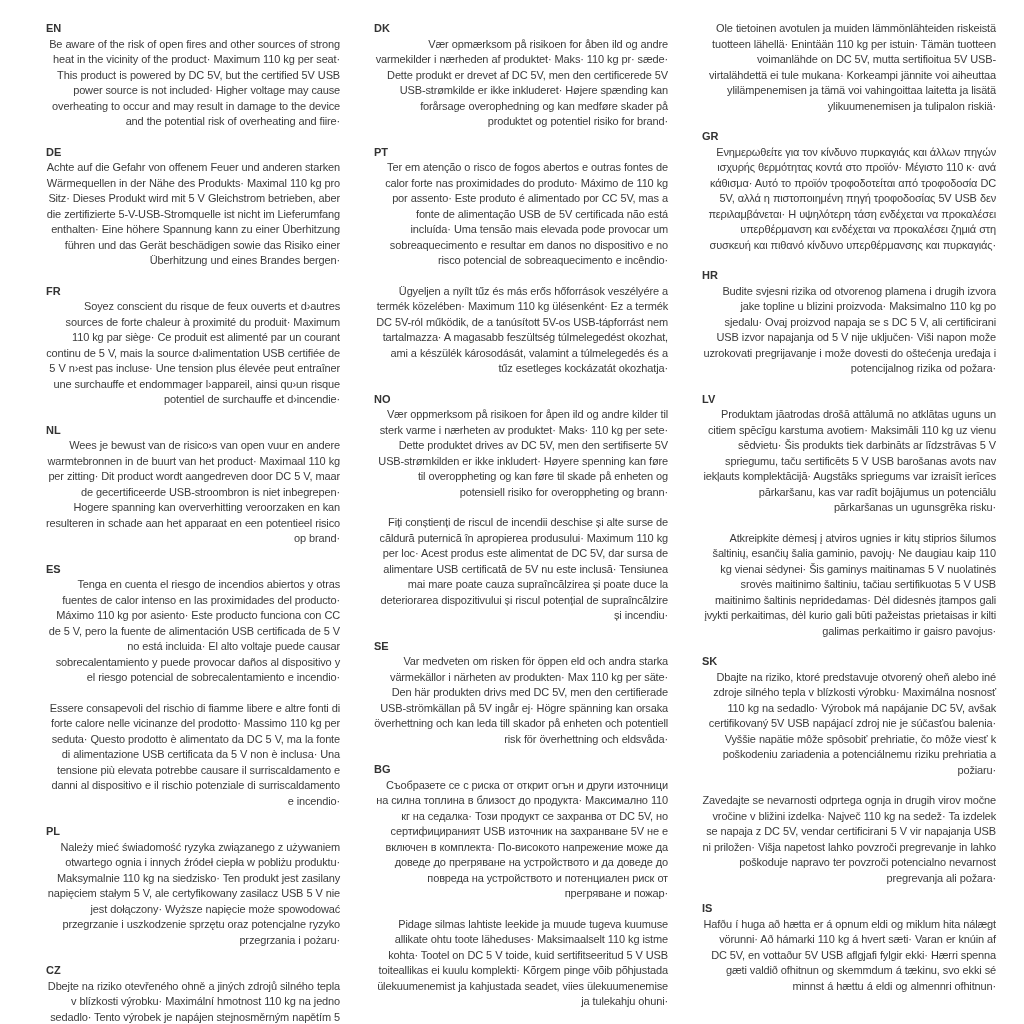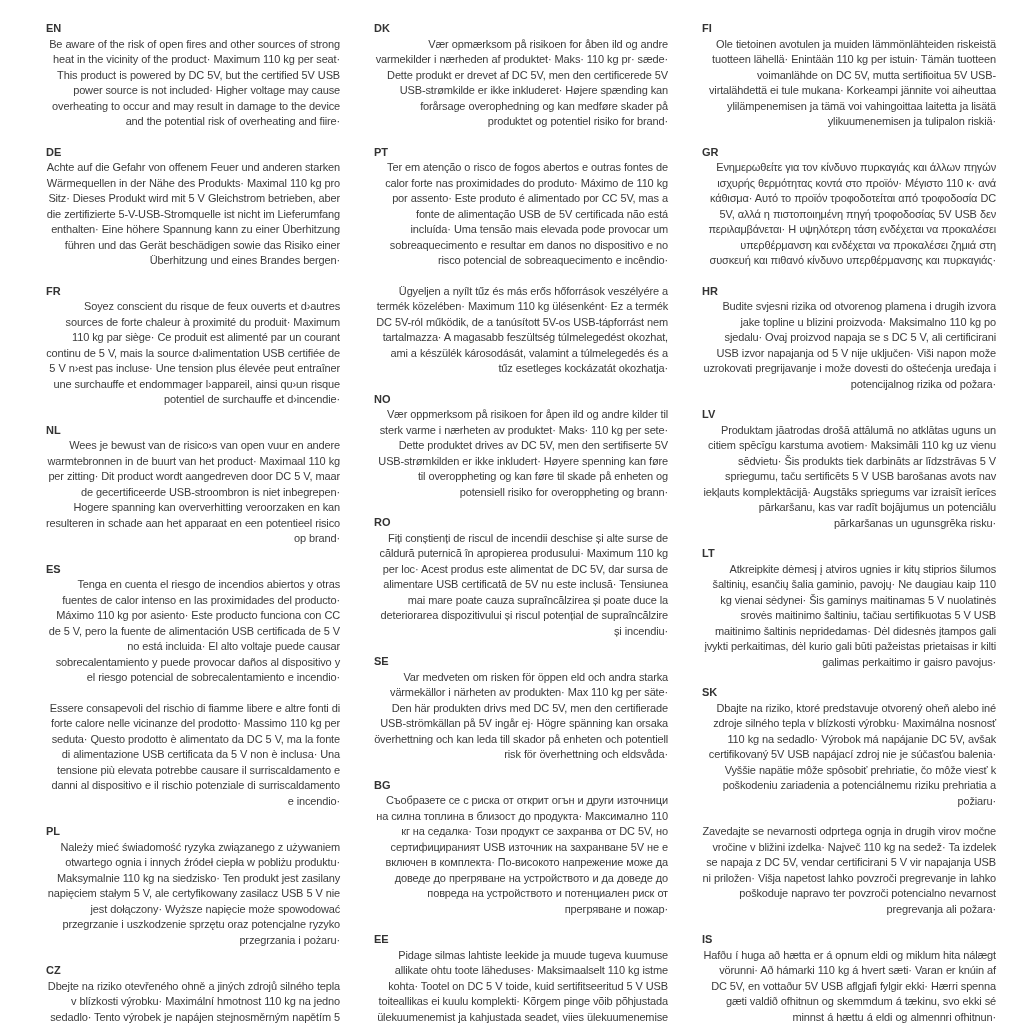--- a/index.html
+++ b/index.html
@@ -90,56 +90,52 @@
       <p>Ter em atenção o risco de fogos abertos e outras fontes de calor forte nas proximidades do produto· Máximo de 110 kg por assento· Este produto é alimentado por CC 5V, mas a fonte de alimentação USB de 5V certificada não está incluída· Uma tensão mais elevada pode provocar um sobreaquecimento e resultar em danos no dispositivo e no risco potencial de sobreaquecimento e incêndio·</p>
     </section>
     <section class="lang">
       <p>Ügyeljen a nyílt tűz és más erős hőforrások veszélyére a termék közelében· Maximum 110 kg ülésenként· Ez a termék DC 5V-ról működik, de a tanúsított 5V-os USB-tápforrást nem tartalmazza· A magasabb feszültség túlmelegedést okozhat, ami a készülék károsodását, valamint a túlmelegedés és a tűz esetleges kockázatát okozhatja·</p>
     </section>
     <section class="lang">
       <h2>NO</h2>
       <p>Vær oppmerksom på risikoen for åpen ild og andre kilder til sterk varme i nærheten av produktet· Maks· 110 kg per sete· Dette produktet drives av DC 5V, men den sertifiserte 5V USB-strømkilden er ikke inkludert· Høyere spenning kan føre til overoppheting og kan føre til skade på enheten og potensiell risiko for overoppheting og brann·</p>
     </section>
     <section class="lang">
-      <h2>RO</h2>
       <p>Fiți conștienți de riscul de incendii deschise și alte surse de căldură puternică în apropierea produsului· Maximum 110 kg per loc· Acest produs este alimentat de DC 5V, dar sursa de alimentare USB certificată de 5V nu este inclusă· Tensiunea mai mare poate cauza supraîncălzirea și poate duce la deteriorarea dispozitivului și riscul potențial de supraîncălzire și incendiu·</p>
     </section>
     <section class="lang">
       <h2>SE</h2>
       <p>Var medveten om risken för öppen eld och andra starka värmekällor i närheten av produkten· Max 110 kg per säte· Den här produkten drivs med DC 5V, men den certifierade USB-strömkällan på 5V ingår ej· Högre spänning kan orsaka överhettning och kan leda till skador på enheten och potentiell risk för överhettning och eldsvåda·</p>
     </section>
     <section class="lang">
       <h2>BG</h2>
       <p>Съобразете се с риска от открит огън и други източници на силна топлина в близост до продукта· Максимално 110 кг на седалка· Този продукт се захранва от DC 5V, но сертифицираният USB източник на захранване 5V не е включен в комплекта· По-високото напрежение може да доведе до прегряване на устройството и да доведе до повреда на устройството и потенциален риск от прегряване и пожар·</p>
     </section>
     <section class="lang">
-      <h2>EE</h2>
       <p>Pidage silmas lahtiste leekide ja muude tugeva kuumuse allikate ohtu toote läheduses· Maksimaalselt 110 kg istme kohta· Tootel on DC 5 V toide, kuid sertifitseeritud 5 V USB toiteallikas ei kuulu komplekti· Kõrgem pinge võib põhjustada ülekuumenemist ja kahjustada seadet, viies ülekuumenemise ja tulekahju ohuni·</p>
     </section>
   </div>
 
   <div class="col">
     <section class="lang">
-      <h2>FI</h2>
       <p>Ole tietoinen avotulen ja muiden lämmönlähteiden riskeistä tuotteen lähellä· Enintään 110 kg per istuin· Tämän tuotteen voimanlähde on DC 5V, mutta sertifioitua 5V USB-virtalähdettä ei tule mukana· Korkeampi jännite voi aiheuttaa ylilämpenemisen ja tämä voi vahingoittaa laitetta ja lisätä ylikuumenemisen ja tulipalon riskiä·</p>
     </section>
     <section class="lang">
       <h2>GR</h2>
       <p>Ενημερωθείτε για τον κίνδυνο πυρκαγιάς και άλλων πηγών ισχυρής θερμότητας κοντά στο προϊόν· Μέγιστο 110 κ· ανά κάθισμα· Αυτό το προϊόν τροφοδοτείται από τροφοδοσία DC 5V, αλλά η πιστοποιημένη πηγή τροφοδοσίας 5V USB δεν περιλαμβάνεται· Η υψηλότερη τάση ενδέχεται να προκαλέσει υπερθέρμανση και ενδέχεται να προκαλέσει ζημιά στη συσκευή και πιθανό κίνδυνο υπερθέρμανσης και πυρκαγιάς·</p>
     </section>
     <section class="lang">
       <h2>HR</h2>
       <p>Budite svjesni rizika od otvorenog plamena i drugih izvora jake topline u blizini proizvoda· Maksimalno 110 kg po sjedalu· Ovaj proizvod napaja se s DC 5 V, ali certificirani USB izvor napajanja od 5 V nije uključen· Viši napon može uzrokovati pregrijavanje i može dovesti do oštećenja uređaja i potencijalnog rizika od požara·</p>
     </section>
     <section class="lang">
       <h2>LV</h2>
       <p>Produktam jāatrodas drošā attālumā no atklātas uguns un citiem spēcīgu karstuma avotiem· Maksimāli 110 kg uz vienu sēdvietu· Šis produkts tiek darbināts ar līdzstrāvas 5 V spriegumu, taču sertificēts 5 V USB barošanas avots nav iekļauts komplektācijā· Augstāks spriegums var izraisīt ierīces pārkaršanu, kas var radīt bojājumus un potenciālu pārkaršanas un ugunsgrēka risku·</p>
     </section>
     <section class="lang">
-      <h2>LT</h2>
       <p>Atkreipkite dėmesį į atviros ugnies ir kitų stiprios šilumos šaltinių, esančių šalia gaminio, pavojų· Ne daugiau kaip 110 kg vienai sėdynei· Šis gaminys maitinamas 5 V nuolatinės srovės maitinimo šaltiniu, tačiau sertifikuotas 5 V USB maitinimo šaltinis nepridedamas· Dėl didesnės įtampos gali įvykti perkaitimas, dėl kurio gali būti pažeistas prietaisas ir kilti galimas perkaitimo ir gaisro pavojus·</p>
     </section>
     <section class="lang">
       <h2>SK</h2>
       <p>Dbajte na riziko, ktoré predstavuje otvorený oheň alebo iné zdroje silného tepla v blízkosti výrobku· Maximálna nosnosť 110 kg na sedadlo· Výrobok má napájanie DC 5V, avšak certifikovaný 5V USB napájací zdroj nie je súčasťou balenia· Vyššie napätie môže spôsobiť prehriatie, čo môže viesť k poškodeniu zariadenia a potenciálnemu riziku prehriatia a požiaru·</p>
     </section>
     <section class="lang">
       <p>Zavedajte se nevarnosti odprtega ognja in drugih virov močne vročine v bližini izdelka· Največ 110 kg na sedež· Ta izdelek se napaja z DC 5V, vendar certificirani 5 V vir napajanja USB ni priložen· Višja napetost lahko povzroči pregrevanje in lahko poškoduje napravo ter povzroči potencialno nevarnost pregrevanja ali požara·</p>
     </section>
     <section class="lang">

